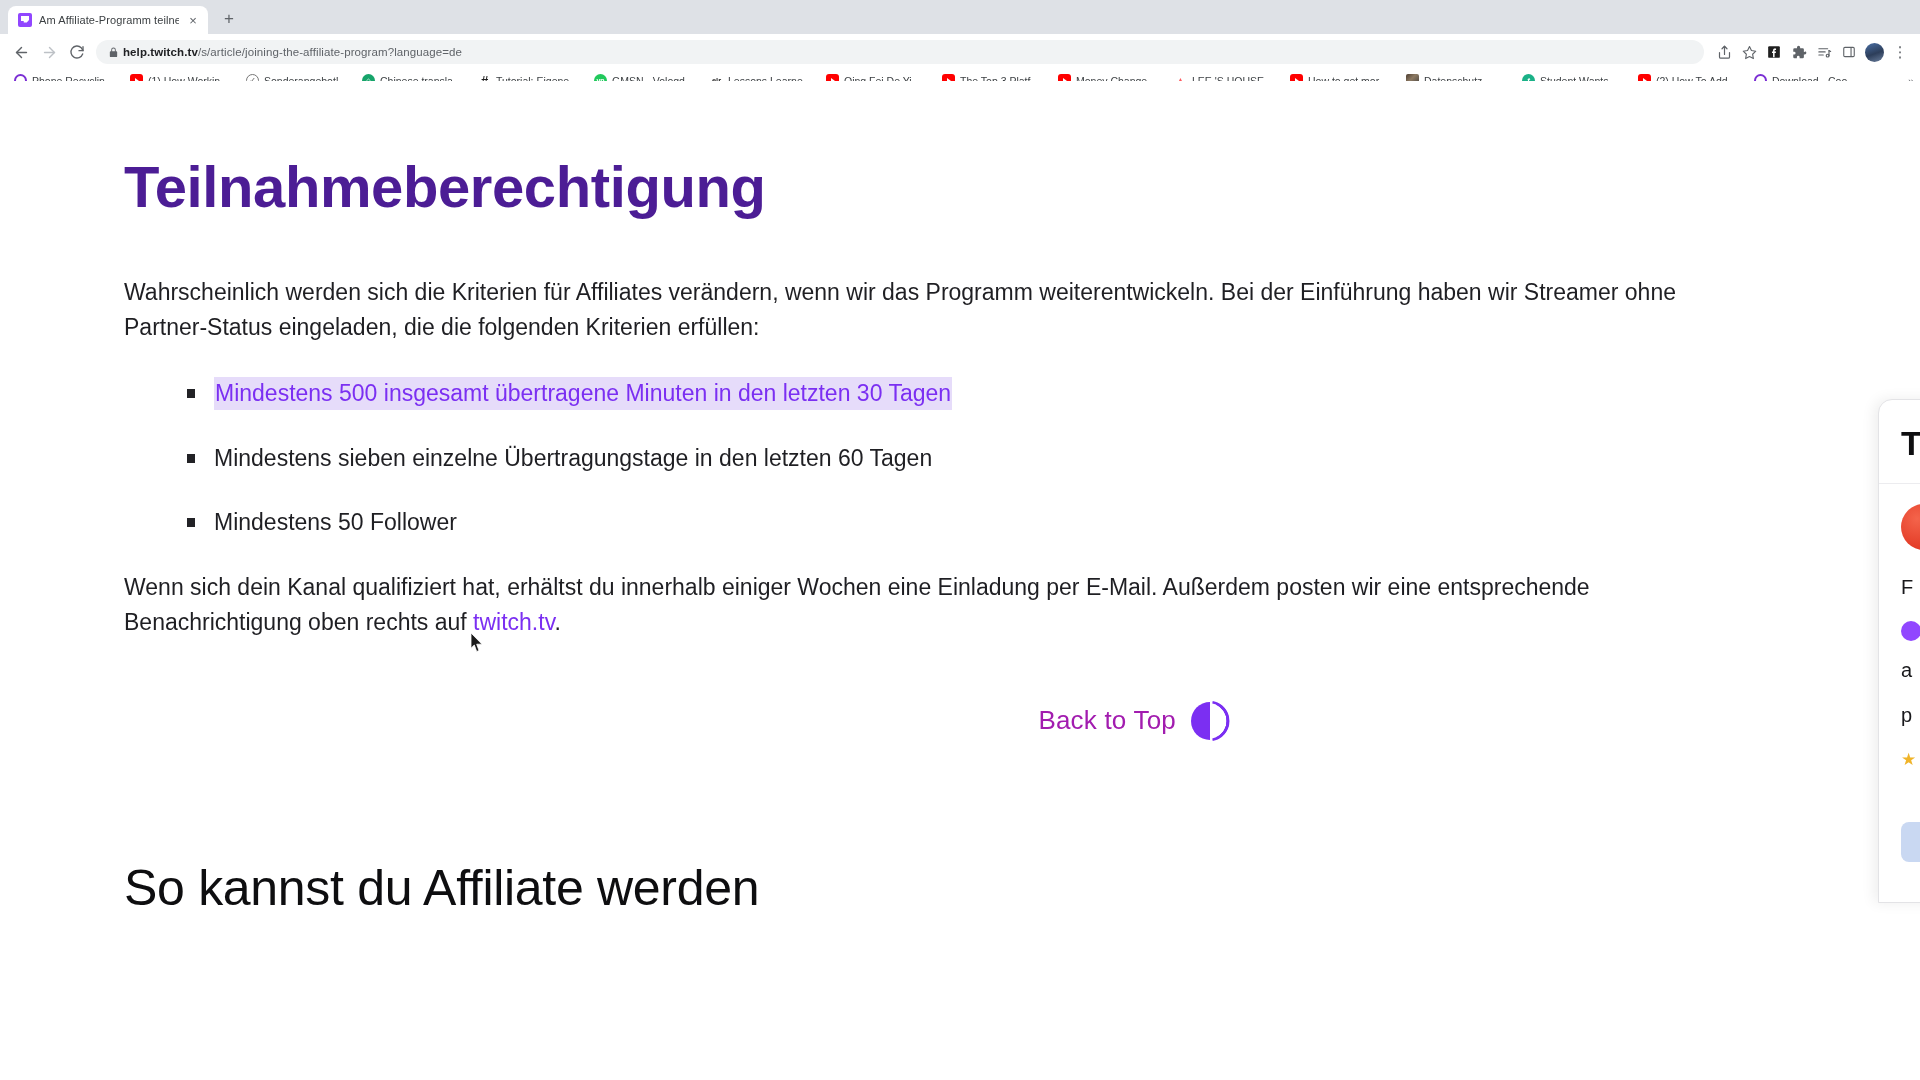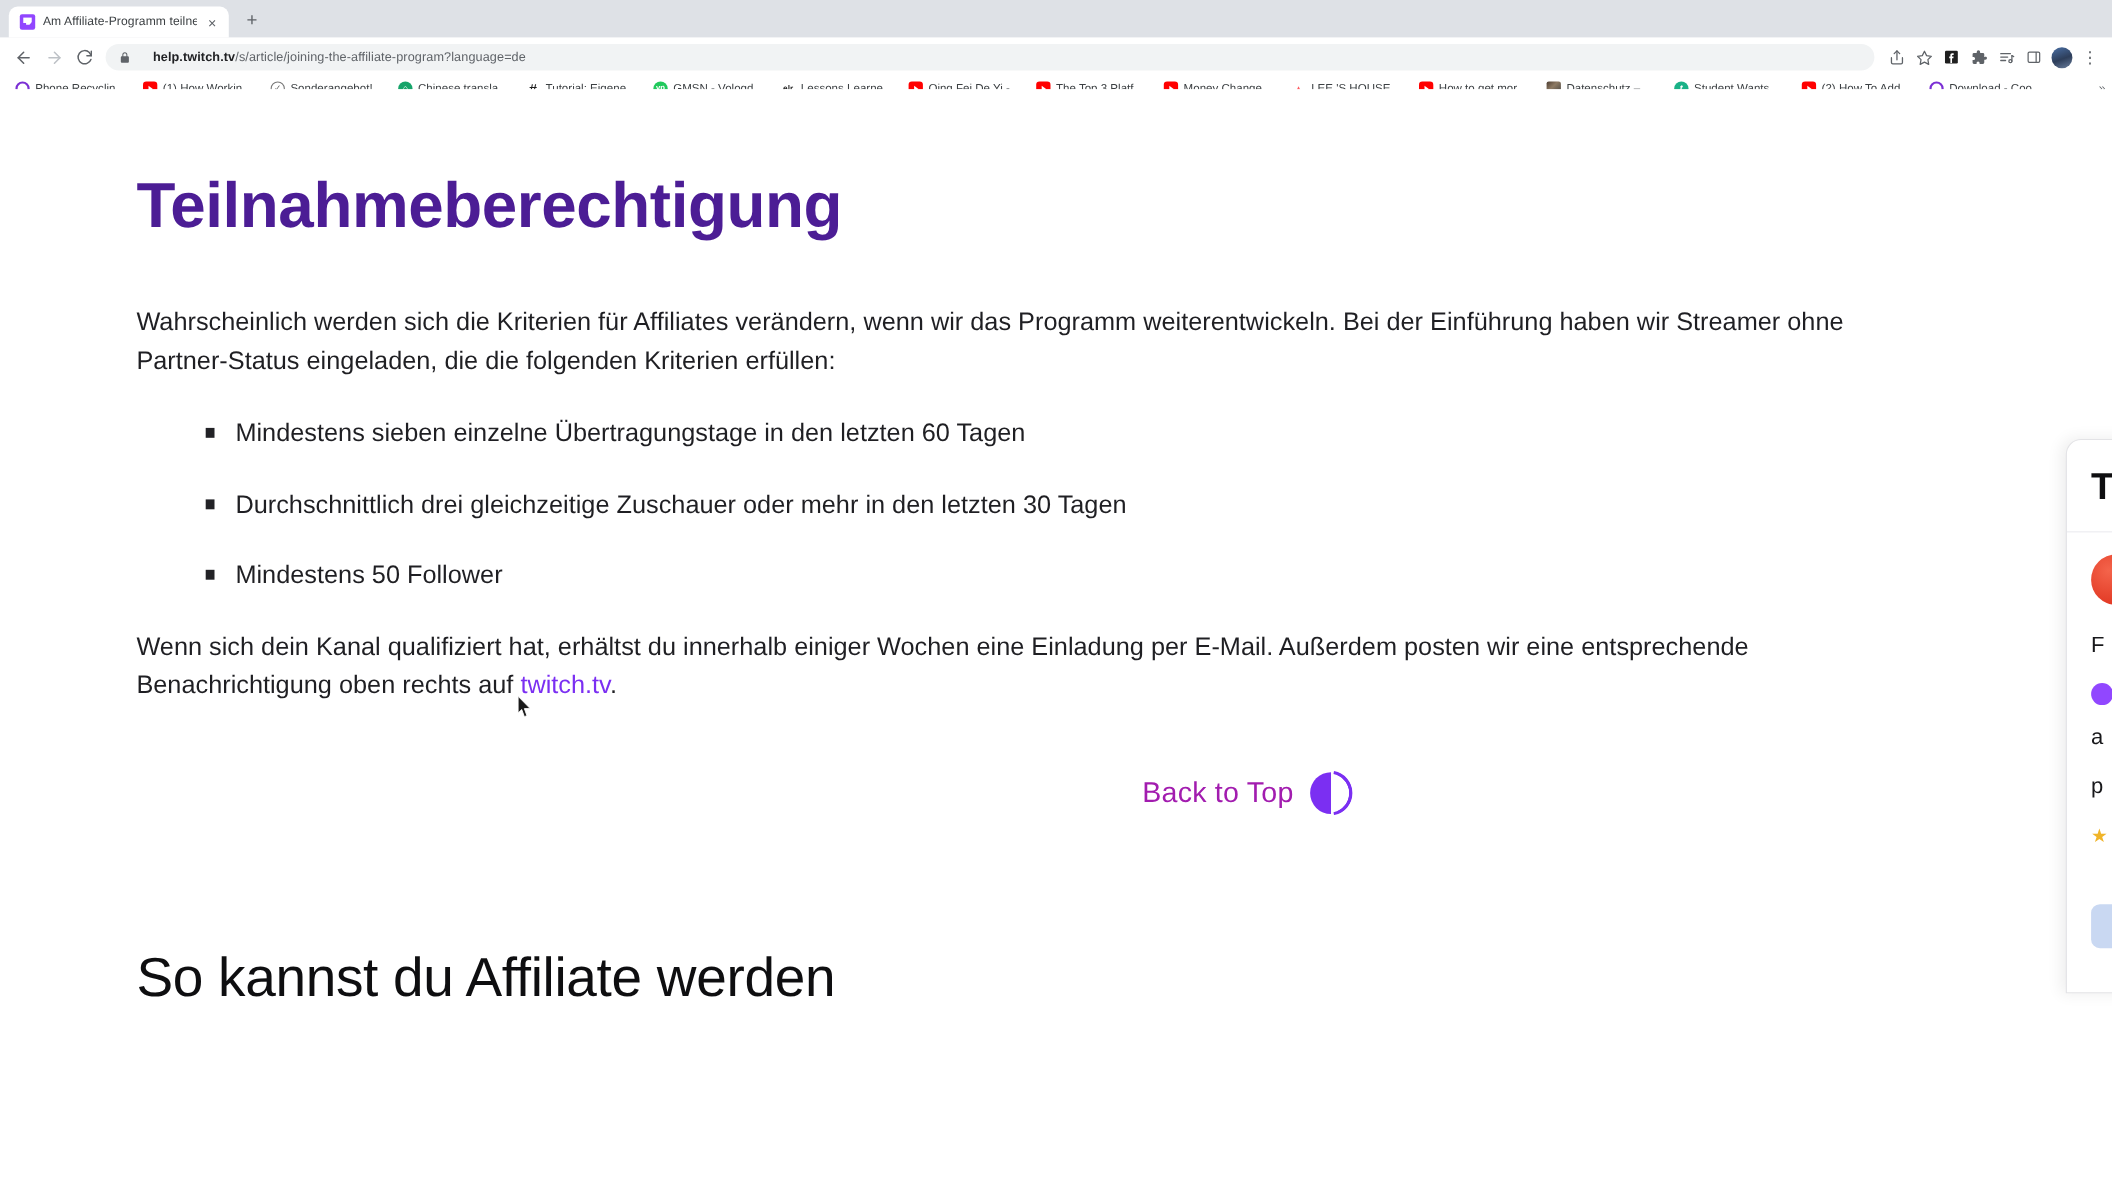--- a/index.html
+++ b/index.html
@@ -83,21 +83,21 @@
 
   .omnibox {
     flex: 1;
     height: 24px;
     background: #f1f3f4;
     border-radius: 13px;
     display: flex;
     align-items: center;
     padding: 0 12px;
     margin: 0 6px 0 4px;
-    gap: 20px;
+    gap: 4px;
     min-width: 0;
   }
   .omnibox-url {
     font-size: 11.5px;
     color: #202124;
     white-space: nowrap;
     overflow: hidden;
     letter-spacing: .1px;
   }
   .omnibox-url b { font-weight: 700; }
@@ -511,22 +511,22 @@
 
   <div class="viewport">
 
     <div class="article">
 
       <h1 class="page-title">Teilnahmeberechtigung</h1>
 
       <p class="body-para intro">Wahrscheinlich werden sich die Kriterien für Affiliates verändern, wenn wir das Programm weiterentwickeln. Bei der Einführung haben wir Streamer ohne Partner-Status eingeladen, die die folgenden Kriterien erfüllen:</p>
 
       <ul class="criteria">
+        <li class="highlighted"><span class="hl">Mindestens 500 insgesamt übertragene Minuten in den letzten 30 Tagen</span></li>
         <li>Mindestens sieben einzelne Übertragungstage in den letzten 60 Tagen</li>
-        <li>Durchschnittlich drei gleichzeitige Zuschauer oder mehr in den letzten 30 Tagen</li>
         <li>Mindestens 50 Follower</li>
       </ul>
 
       <p class="body-para outro"><span>Wenn sich dein Kanal qualifiziert hat, erhältst du innerhalb einiger Wochen eine Einladung per E-Mail. Außerdem posten wir eine entsprechende Benachrichtigung oben rechts auf </span><a class="inline-link" href="#">twitch.tv</a><span>.</span></p>
 
       <div class="back-to-top-wrap">
         <div class="back-to-top">
           <span class="back-to-top-label">Back to Top</span>
           <span class="btt-badge">
             <svg width="40" height="40" viewBox="0 0 40 40">

